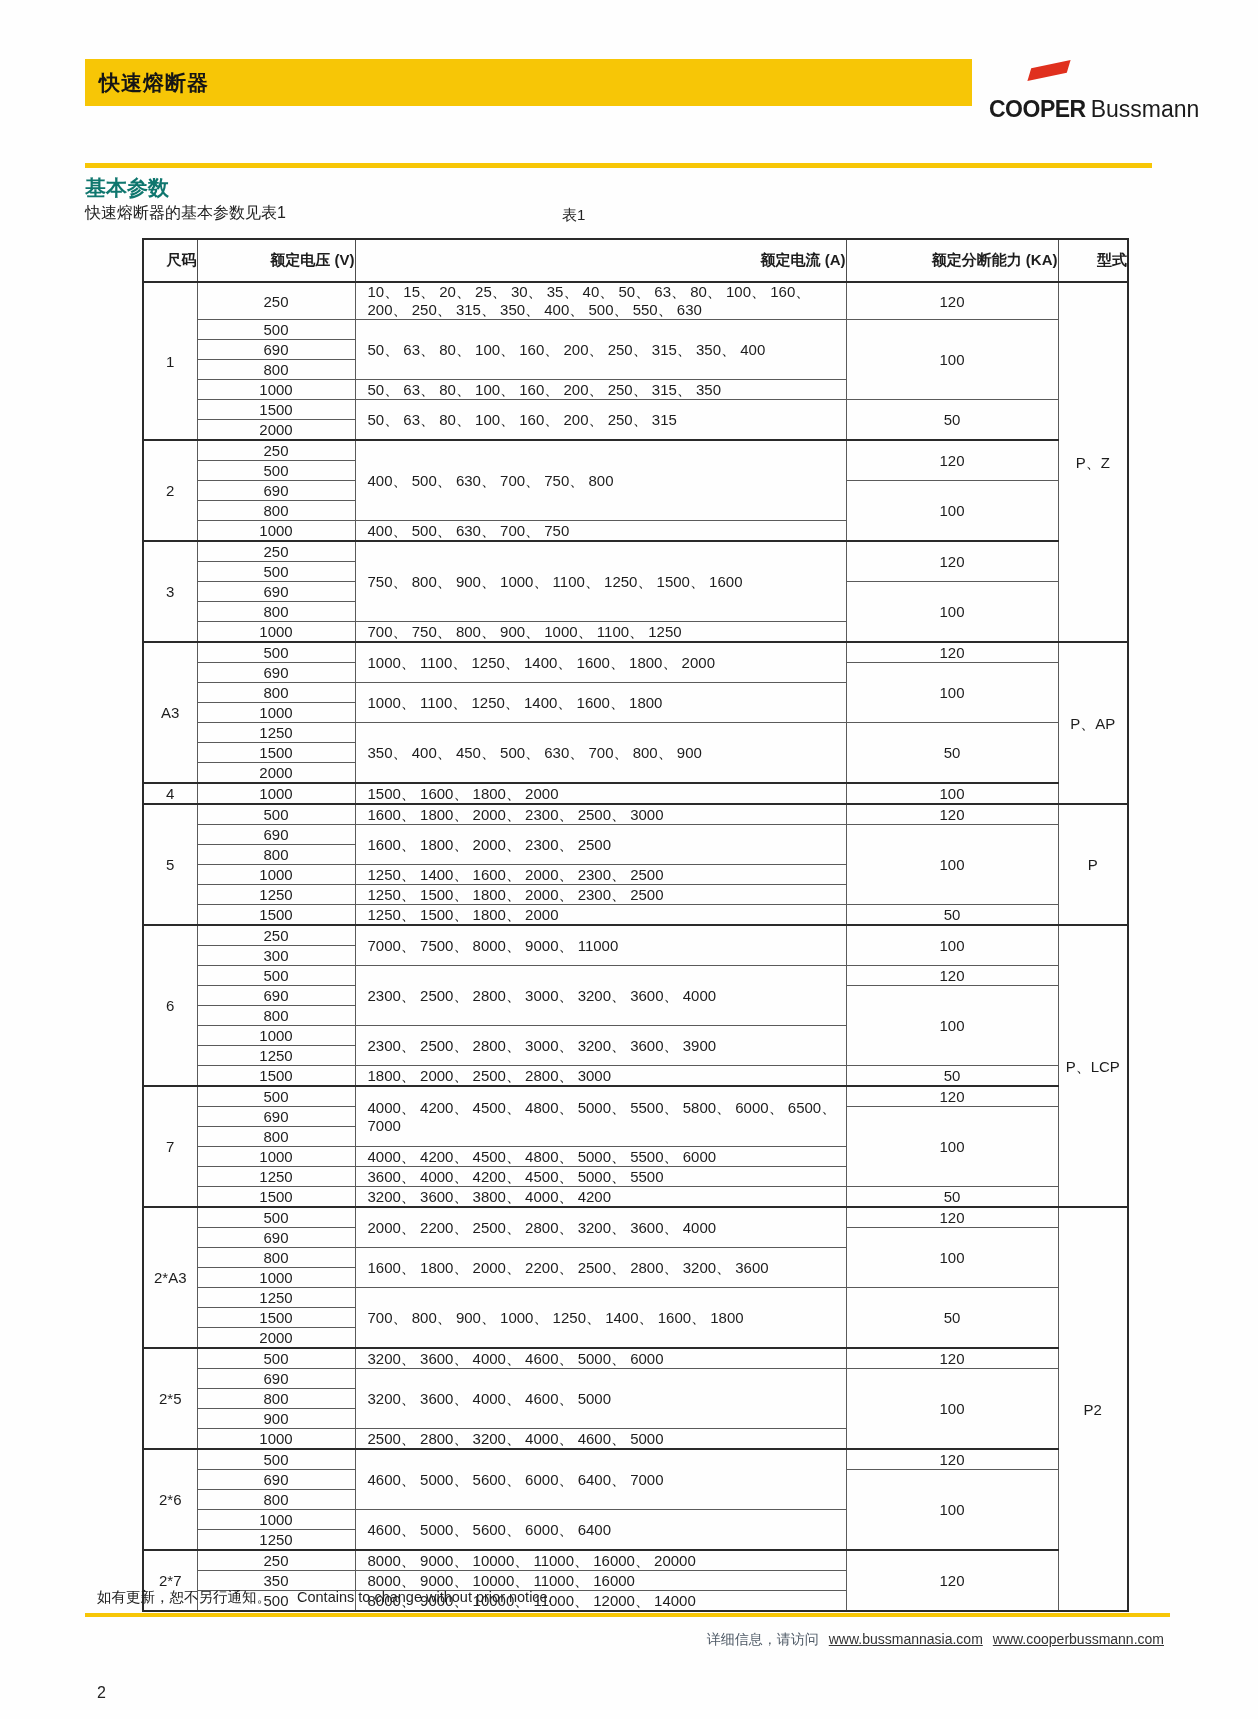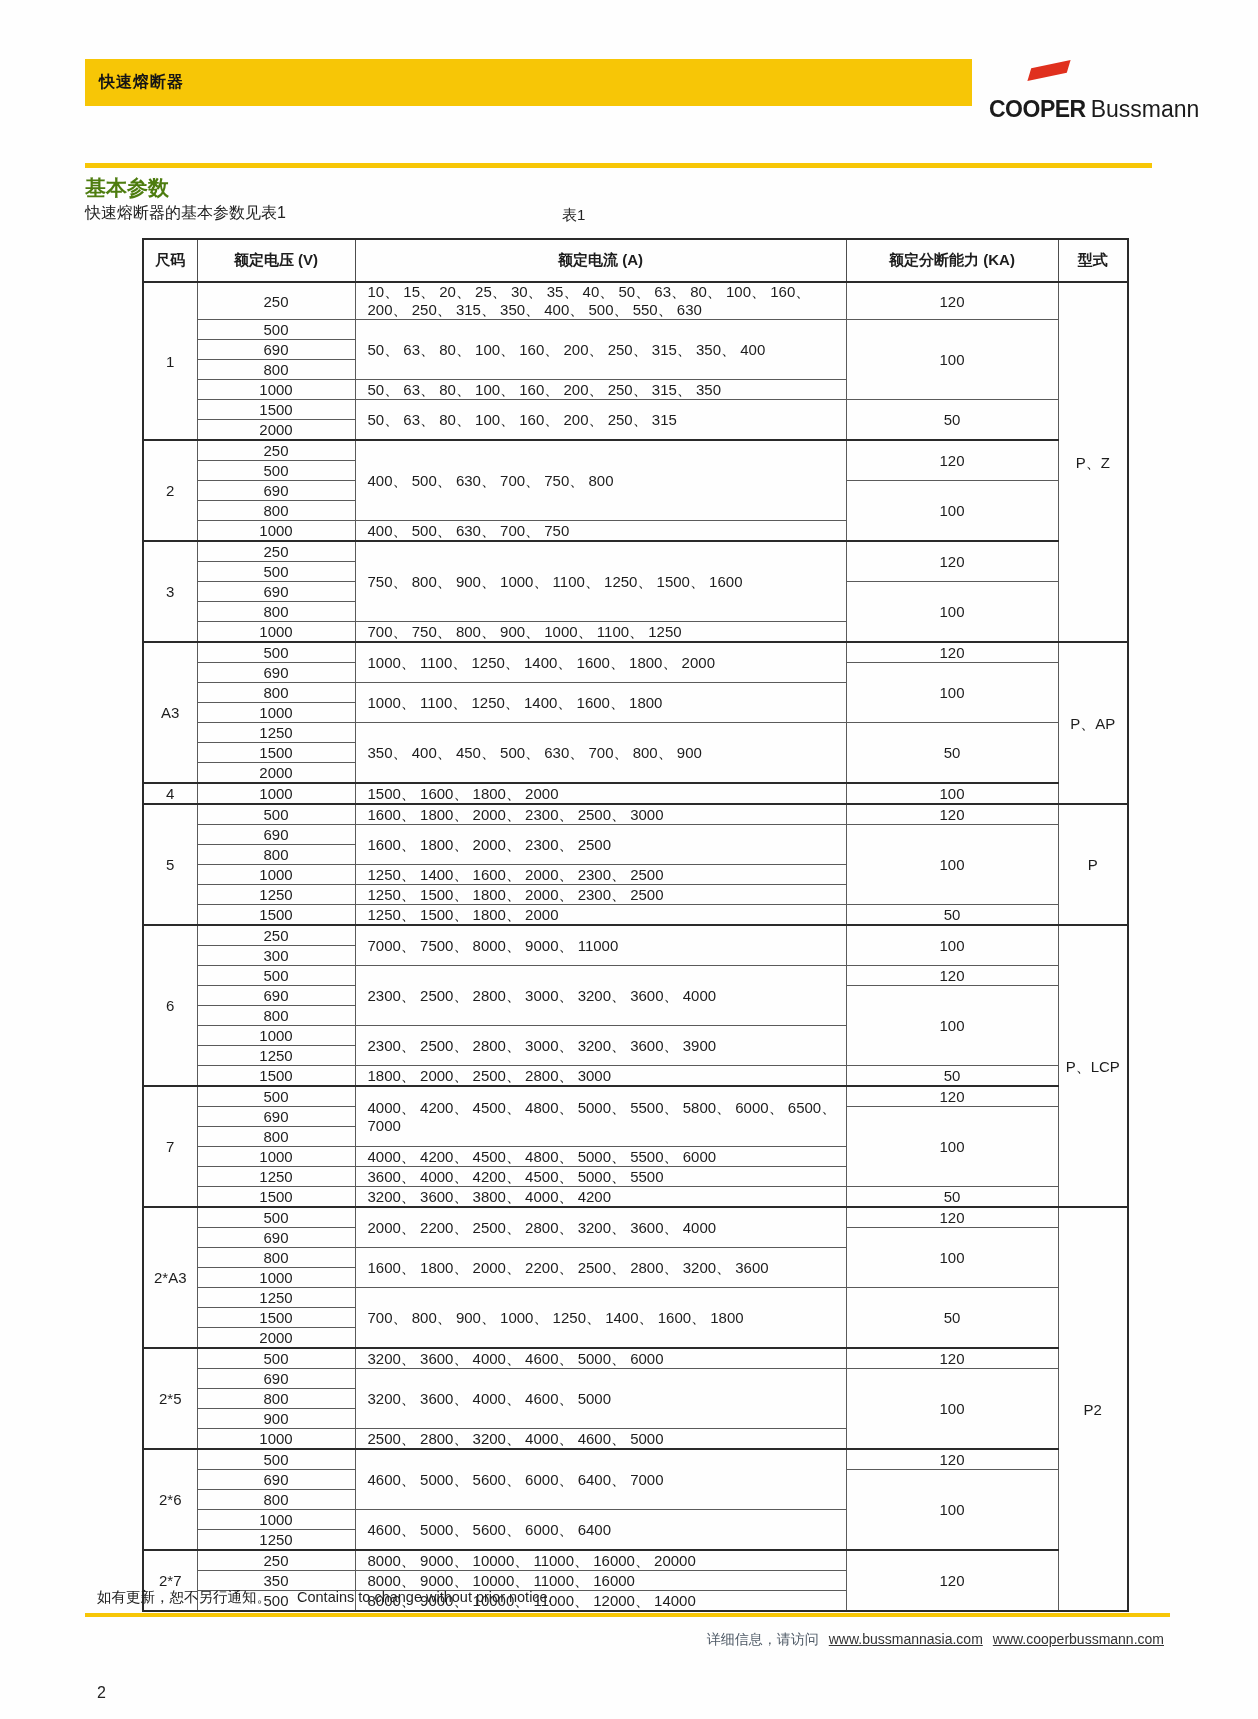--- a/index.html
+++ b/index.html
@@ -3,46 +3,46 @@
 <meta charset="utf-8">
 <style>
   html,body{margin:0;padding:0;background:#ffffff;}
   body{width:1258px;height:1719px;position:relative;overflow:hidden;
        font-family:"Liberation Sans","DejaVu Sans",sans-serif;color:#222;}
   .page{position:absolute;inset:0;background:#fefefe;}
 
   
   .band{position:absolute;left:85px;top:59px;width:887px;height:47px;background:#F7C606;
         display:flex;align-items:center;box-sizing:border-box;padding-left:14px;}
-  .band span{font-size:16px;font-weight:bold;color:#151515;letter-spacing:1px;}
+  .band span{font-size:21px;font-weight:bold;color:#151515;letter-spacing:1px;}
 
   
   .logo{position:absolute;left:989px;top:96px;white-space:nowrap;}
   .logo .cooper{font-size:23px;font-weight:bold;color:#1b1b1b;letter-spacing:-0.5px;}
   .logo .bussmann{font-size:23px;font-weight:500;color:#1b1b1b;margin-left:5px;}
   .flag{position:absolute;left:1031px;top:64px;width:36px;height:13px;background:#E0301E;
         transform:skewX(-28deg) rotate(-13deg);}
 
   .title{position:absolute;left:85px;top:104px;font-size:32px;font-weight:bold;color:#161616;
          letter-spacing:1px;margin:0;}
   .rule{position:absolute;background:#F7C606;}
   .rule-top{left:85px;top:163px;width:1067px;height:5px;}
   .rule-bottom{left:85px;top:1613px;width:1085px;height:4px;}
 
-  .section-title{position:absolute;left:85px;top:174px;font-size:21px;font-weight:bold;color:#4d7c0f;margin:0;}
+  .section-title{position:absolute;left:85px;top:174px;font-size:21px;font-weight:bold;color:#0f766e;margin:0;}
   .section-note{position:absolute;left:85px;top:203px;font-size:16px;color:#222;}
   .caption{position:absolute;left:562px;top:206px;font-size:15px;color:#222;}
 
   
   .tblwrap{position:absolute;left:142px;top:238px;}
   table{border-collapse:collapse;table-layout:fixed;width:985px;border:2px solid #2a2a2a;}
   col.c-size{width:54px;} col.c-v{width:158px;} col.c-cur{width:491px;}
   col.c-ka{width:212px;} col.c-type{width:70px;}
   th{border:1px solid #4d4d4d;border-bottom:2px solid #2a2a2a;height:41px;
-     font-size:15px;font-weight:bold;color:#1d1d1d;padding:0;}
+     font-size:15px;font-weight:bold;color:#1d1d1d;padding:0;text-align:right;}
   td{border:1px solid #5a5a5a;font-size:15px;color:#1d1d1d;height:19px;line-height:19px;
      padding:0;text-align:center;vertical-align:middle;}
   td.cell-cur{text-align:left;padding:0 2px 0 12px;line-height:18px;}
   tr.grp td{border-top:2px solid #2a2a2a;}
 
   
   .fnote{position:absolute;left:97px;top:1588px;font-size:14.5px;color:#222;text-align:center;}
   .fnote .en{margin-left:26px;}
   .flinks{position:absolute;right:94px;top:1628px;text-align:right;font-size:14px;line-height:23px;color:#333;}
   .flinks .zh{color:#4f5a66;margin-top:23px;}

